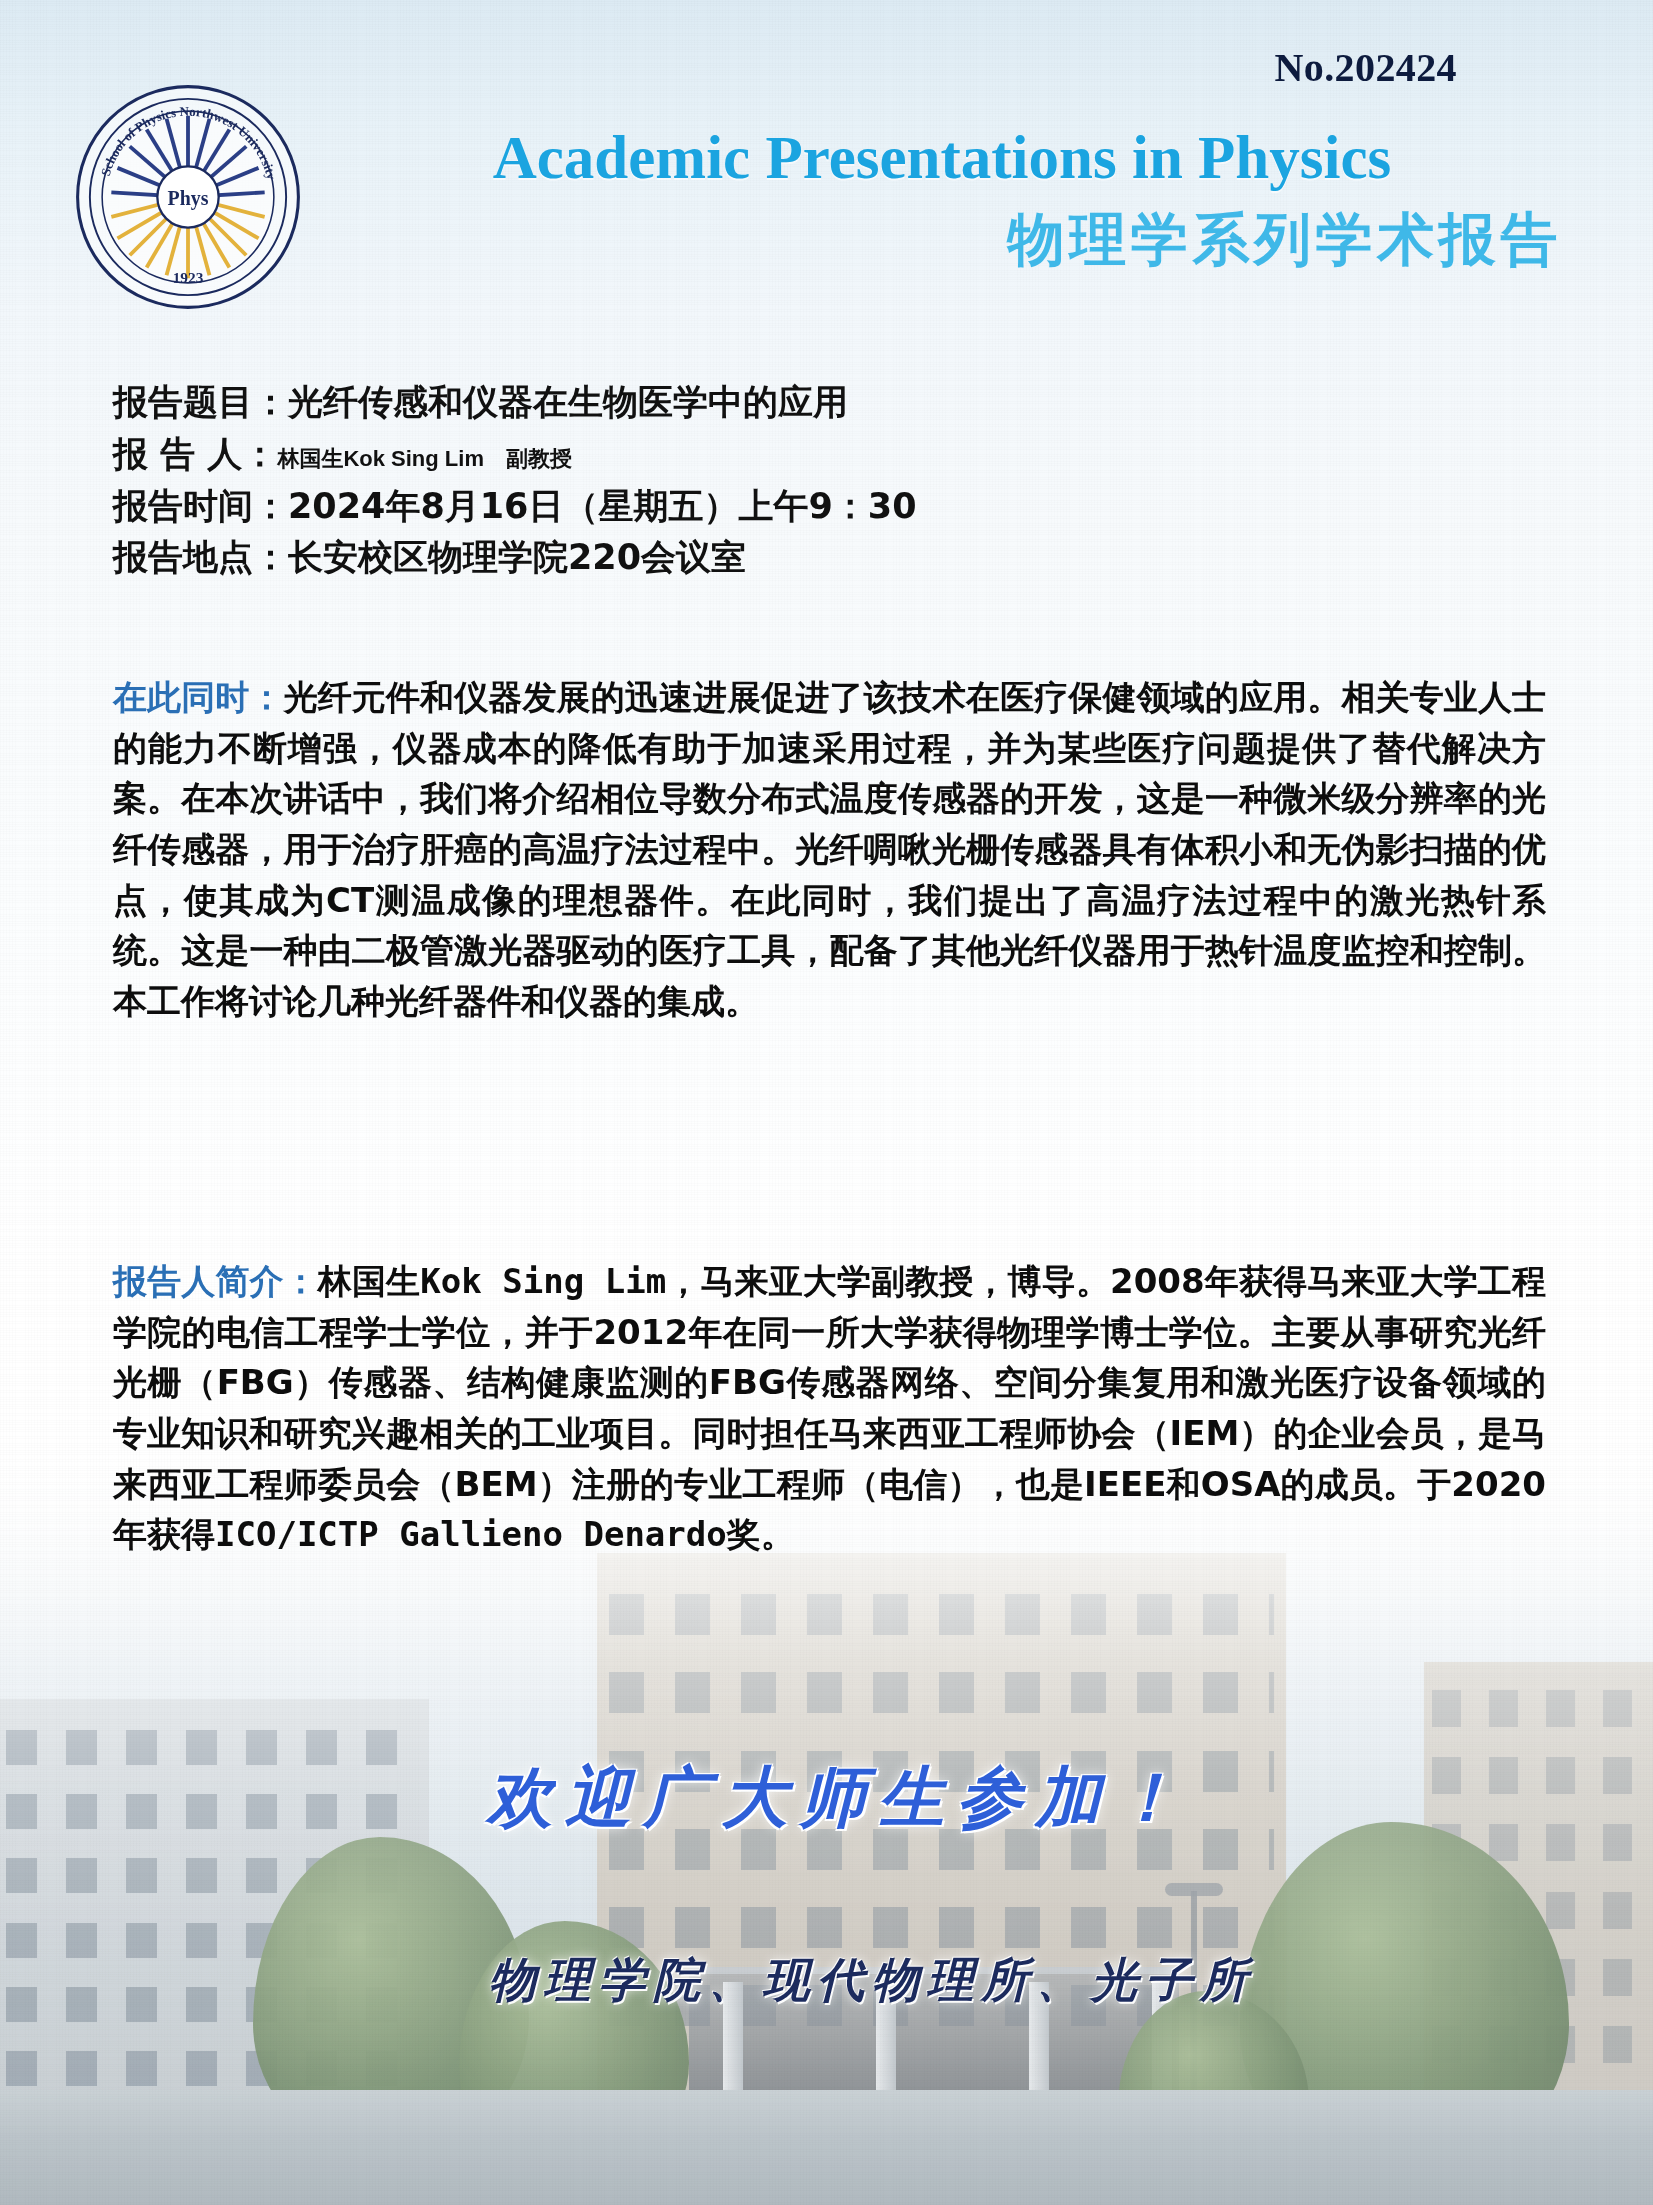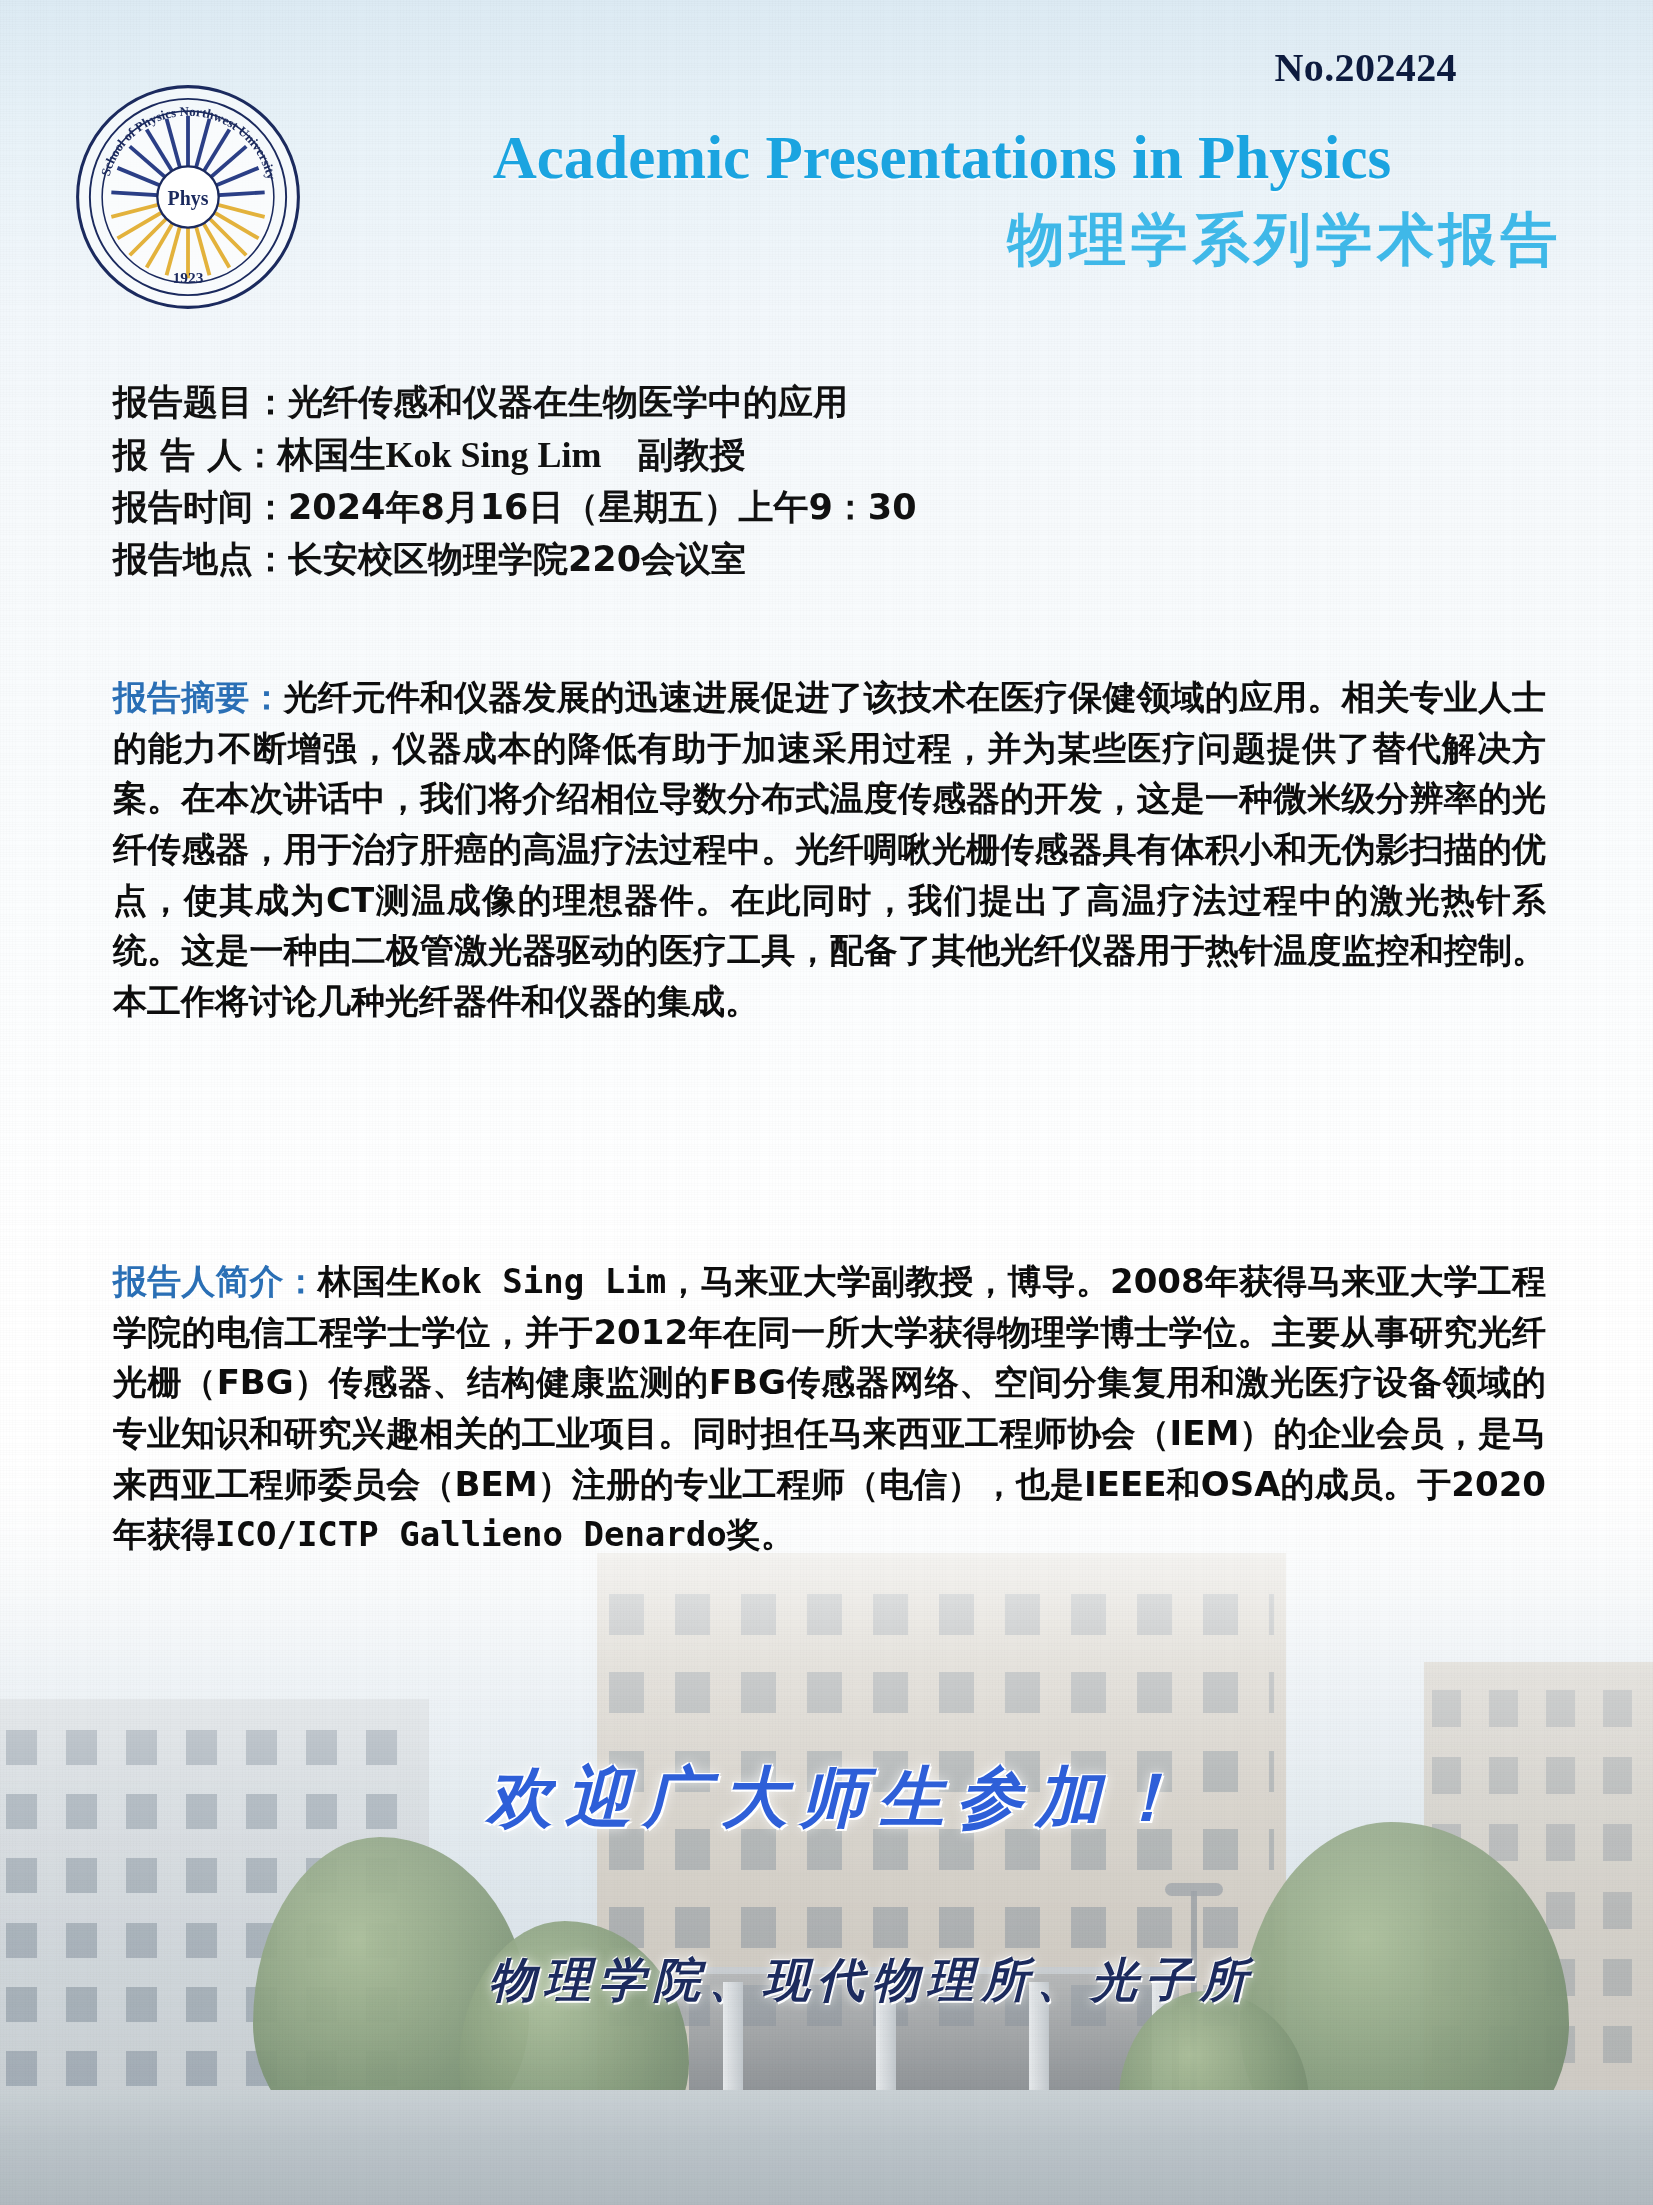--- a/index.html
+++ b/index.html
@@ -237,23 +237,23 @@
     font-size: 35px;
     line-height: 1.48;
     color: #111111;
     font-weight: bold;
     white-space: nowrap;
   }
   .info-line .lbl {
     color: #111111;
   }
   .info-line .mono {
-    font-family: Liberation Serif, serif;
-    font-weight: bold;
-    font-size: 36px;
+    font-family: Liberation Sans, sans-serif;
+    font-weight: bold;
+    font-size: 22px;
   }
 
   
   .abstract {
     position: absolute;
     left: 113px;
     top: 672px;
     width: 1433px;
   }
   .para {
@@ -445,21 +445,21 @@
       <div class="info-line">
         <span class="lbl">报告时间：</span><span>2024年8月16日（星期五）上午9：30</span>
       </div>
       <div class="info-line">
         <span class="lbl">报告地点：</span><span>长安校区物理学院220会议室</span>
       </div>
     </div>
 
     <div class="abstract">
       <div class="para">
-        <span class="hl">报告摘要：</span><span>光纤元件和仪器发展的迅速进展促进了该技术在医疗保健领域的应用。相关专业人士的能力不断增强，仪器成本的降低有助于加速采用过程，并为某些医疗问题提供了替代解决方案。在本次讲话中，我们将介绍相位导数分布式温度传感器的开发，这是一种微米级分辨率的光纤传感器，用于治疗肝癌的高温疗法过程中。光纤啁啾光栅传感器具有体积小和无伪影扫描的优点，使其成为CT测温成像的理想器件。在此同时，我们提出了高温疗法过程中的激光热针系统。这是一种由二极管激光器驱动的医疗工具，配备了其他光纤仪器用于热针温度监控和控制。本工作将讨论几种光纤器件和仪器的集成。</span>
+        <span class="hl">在此同时：</span><span>光纤元件和仪器发展的迅速进展促进了该技术在医疗保健领域的应用。相关专业人士的能力不断增强，仪器成本的降低有助于加速采用过程，并为某些医疗问题提供了替代解决方案。在本次讲话中，我们将介绍相位导数分布式温度传感器的开发，这是一种微米级分辨率的光纤传感器，用于治疗肝癌的高温疗法过程中。光纤啁啾光栅传感器具有体积小和无伪影扫描的优点，使其成为CT测温成像的理想器件。在此同时，我们提出了高温疗法过程中的激光热针系统。这是一种由二极管激光器驱动的医疗工具，配备了其他光纤仪器用于热针温度监控和控制。本工作将讨论几种光纤器件和仪器的集成。</span>
       </div>
     </div>
 
     <div class="bio">
       <div class="para">
         <span class="hl">报告人简介：</span><span class="mono">林国生Kok Sing Lim，</span><span>马来亚大学副教授，博导。2008年获得马来亚大学工程学院的电信工程学士学位，并于2012年在同一所大学获得物理学博士学位。主要从事研究光纤光栅（FBG）传感器、结构健康监测的FBG传感器网络、空间分集复用和激光医疗设备领域的专业知识和研究兴趣相关的工业项目。同时担任马来西亚工程师协会（IEM）的企业会员，是马来西亚工程师委员会（BEM）注册的专业工程师（电信），也是IEEE和OSA的成员。于2020年获得</span><span class="mono">ICO/ICTP Gallieno Denardo奖。</span>
       </div>
     </div>
 
     <div class="welcome">欢迎广大师生参加！</div>

